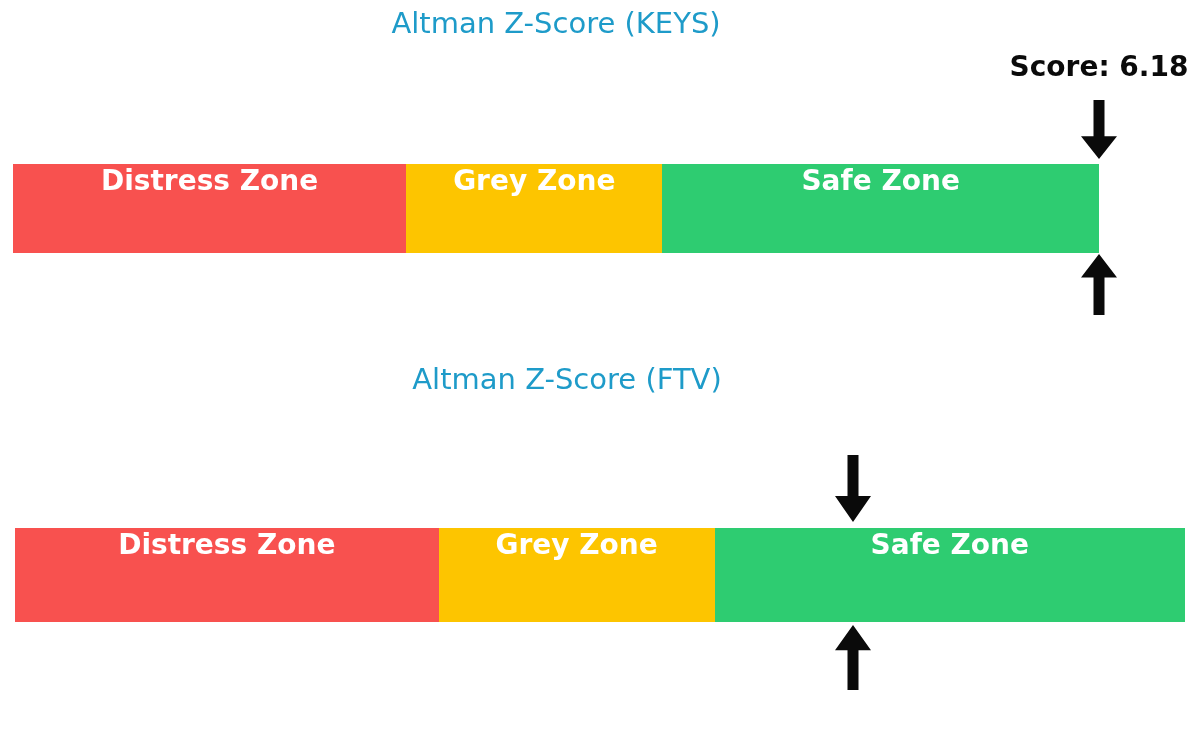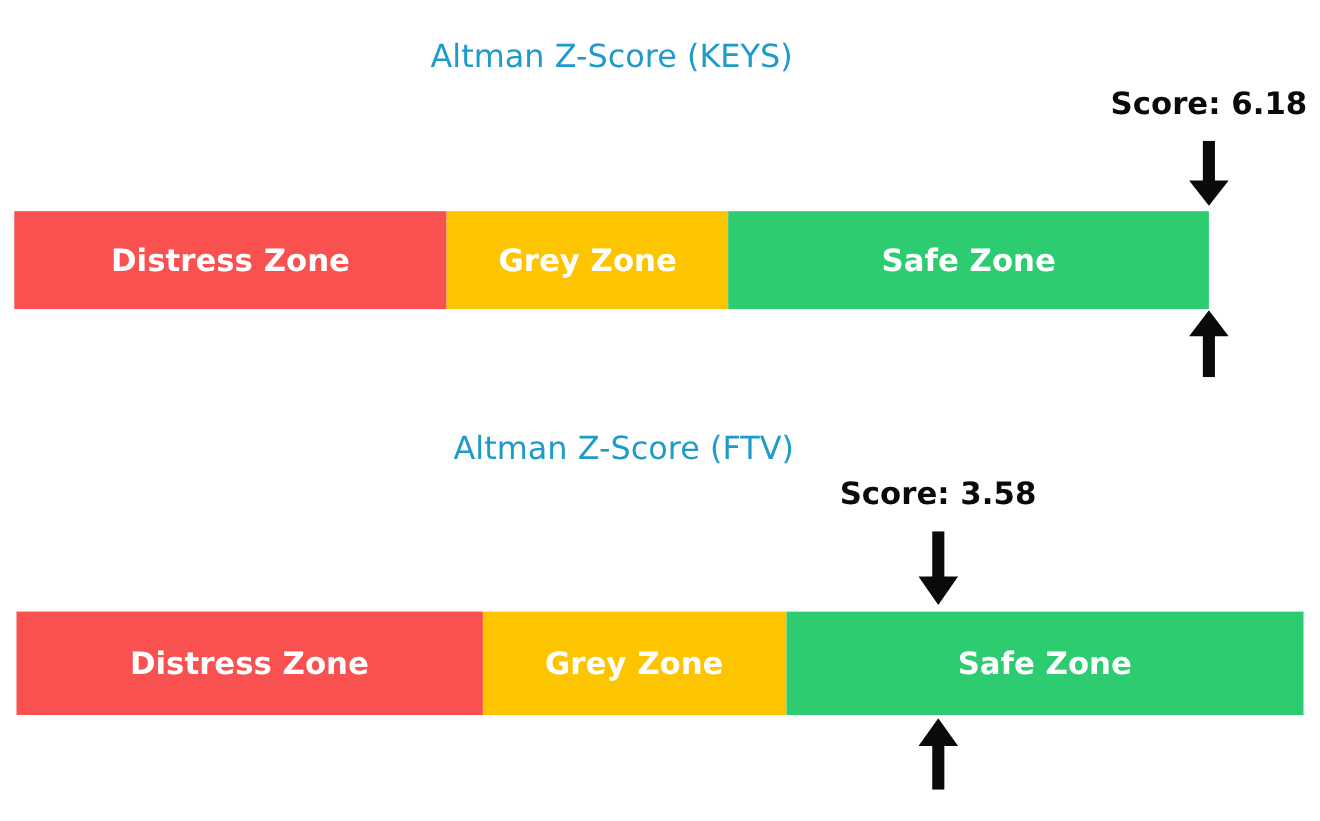--- a/index.html
+++ b/index.html
@@ -3,21 +3,21 @@
 <meta charset="utf-8">
 <style>
   html,body { margin:0; padding:0; }
   body {
     width:1200px; height:746px;
     background:#ffffff;
     font-family:"DejaVu Sans", sans-serif;
     position:relative;
     overflow:hidden;
   }
-  .chart { position:absolute;margin-top:28px; }
+  .chart { position:absolute; }
   .chart-keys { left:13px; top:0;    width:1086px; height:330px; }
   .chart-ftv  { left:15px; top:352px; width:1170px; height:346px; }
 
   .chart-title {
     position:absolute; left:0; width:100%;
     text-align:center;
     font-size:29px; line-height:1.15;
     color:var(--title-blue,#1E9BC9);
     white-space:nowrap;
   }
@@ -42,21 +42,21 @@
   .chart-keys .arrow-down { top:100px; } .chart-keys .arrow-down svg { height:59px; }
   .chart-keys .arrow-up   { top:254px; } .chart-keys .arrow-up   svg { height:61px; }
   .chart-ftv  .arrow-down { top:103px; } .chart-ftv  .arrow-down svg { height:67px; }
   .chart-ftv  .arrow-up   { top:273px; } .chart-ftv  .arrow-up   svg { height:65px; }
 
   .bar { position:absolute; left:0; width:100%; display:flex; }
   .chart-keys .bar { top:164px; height:89px; }
   .chart-ftv  .bar { top:176px; height:94px; }
 
   .zone {
-    display:flex; align-items:center; justify-content:center;
+    display:flex; align-items:flex-start; justify-content:center;
     color:#ffffff; font-weight:bold; font-size:28px;
     white-space:nowrap; overflow:hidden;
   }
 </style>
 </head>
 <body style="background: rgb(255, 255, 255);">
 
 <section class="chart chart-keys">
   <div class="chart-title">Altman Z-Score (KEYS)</div>
   <div class="score-label at-score" style="left: 100%;">Score: 6.18</div>
@@ -78,21 +78,20 @@
   </div>
   <div class="arrow arrow-up at-score" style="left: 100%;">
     <svg viewBox="0 0 36 62" preserveAspectRatio="none" aria-hidden="true">
         <path d="M18 0 L36 24 H23.5 v38 h-11 V24 H0 Z"></path>
       </svg>
   </div>
 </section>
 
 <section class="chart chart-ftv">
   <div class="chart-title">Altman Z-Score (FTV)</div>
-  <div class="score-label at-score" style="left: 71.6%;">Score: 3.58</div>
   <div class="arrow arrow-down at-score" style="left: 71.6%;">
     <svg viewBox="0 0 36 62" preserveAspectRatio="none" aria-hidden="true">
         <path d="M12.5 0 h11 v38 h12.5 L18 62 L0 38 h12.5 Z"></path>
       </svg>
   </div>
   <div class="bar">
     <div class="zone" style="width: 36.2%; background: rgb(248, 81, 79);">
         <span>Distress Zone</span>
       </div>
     <div class="zone" style="width: 23.6%; background: rgb(253, 197, 0);">

